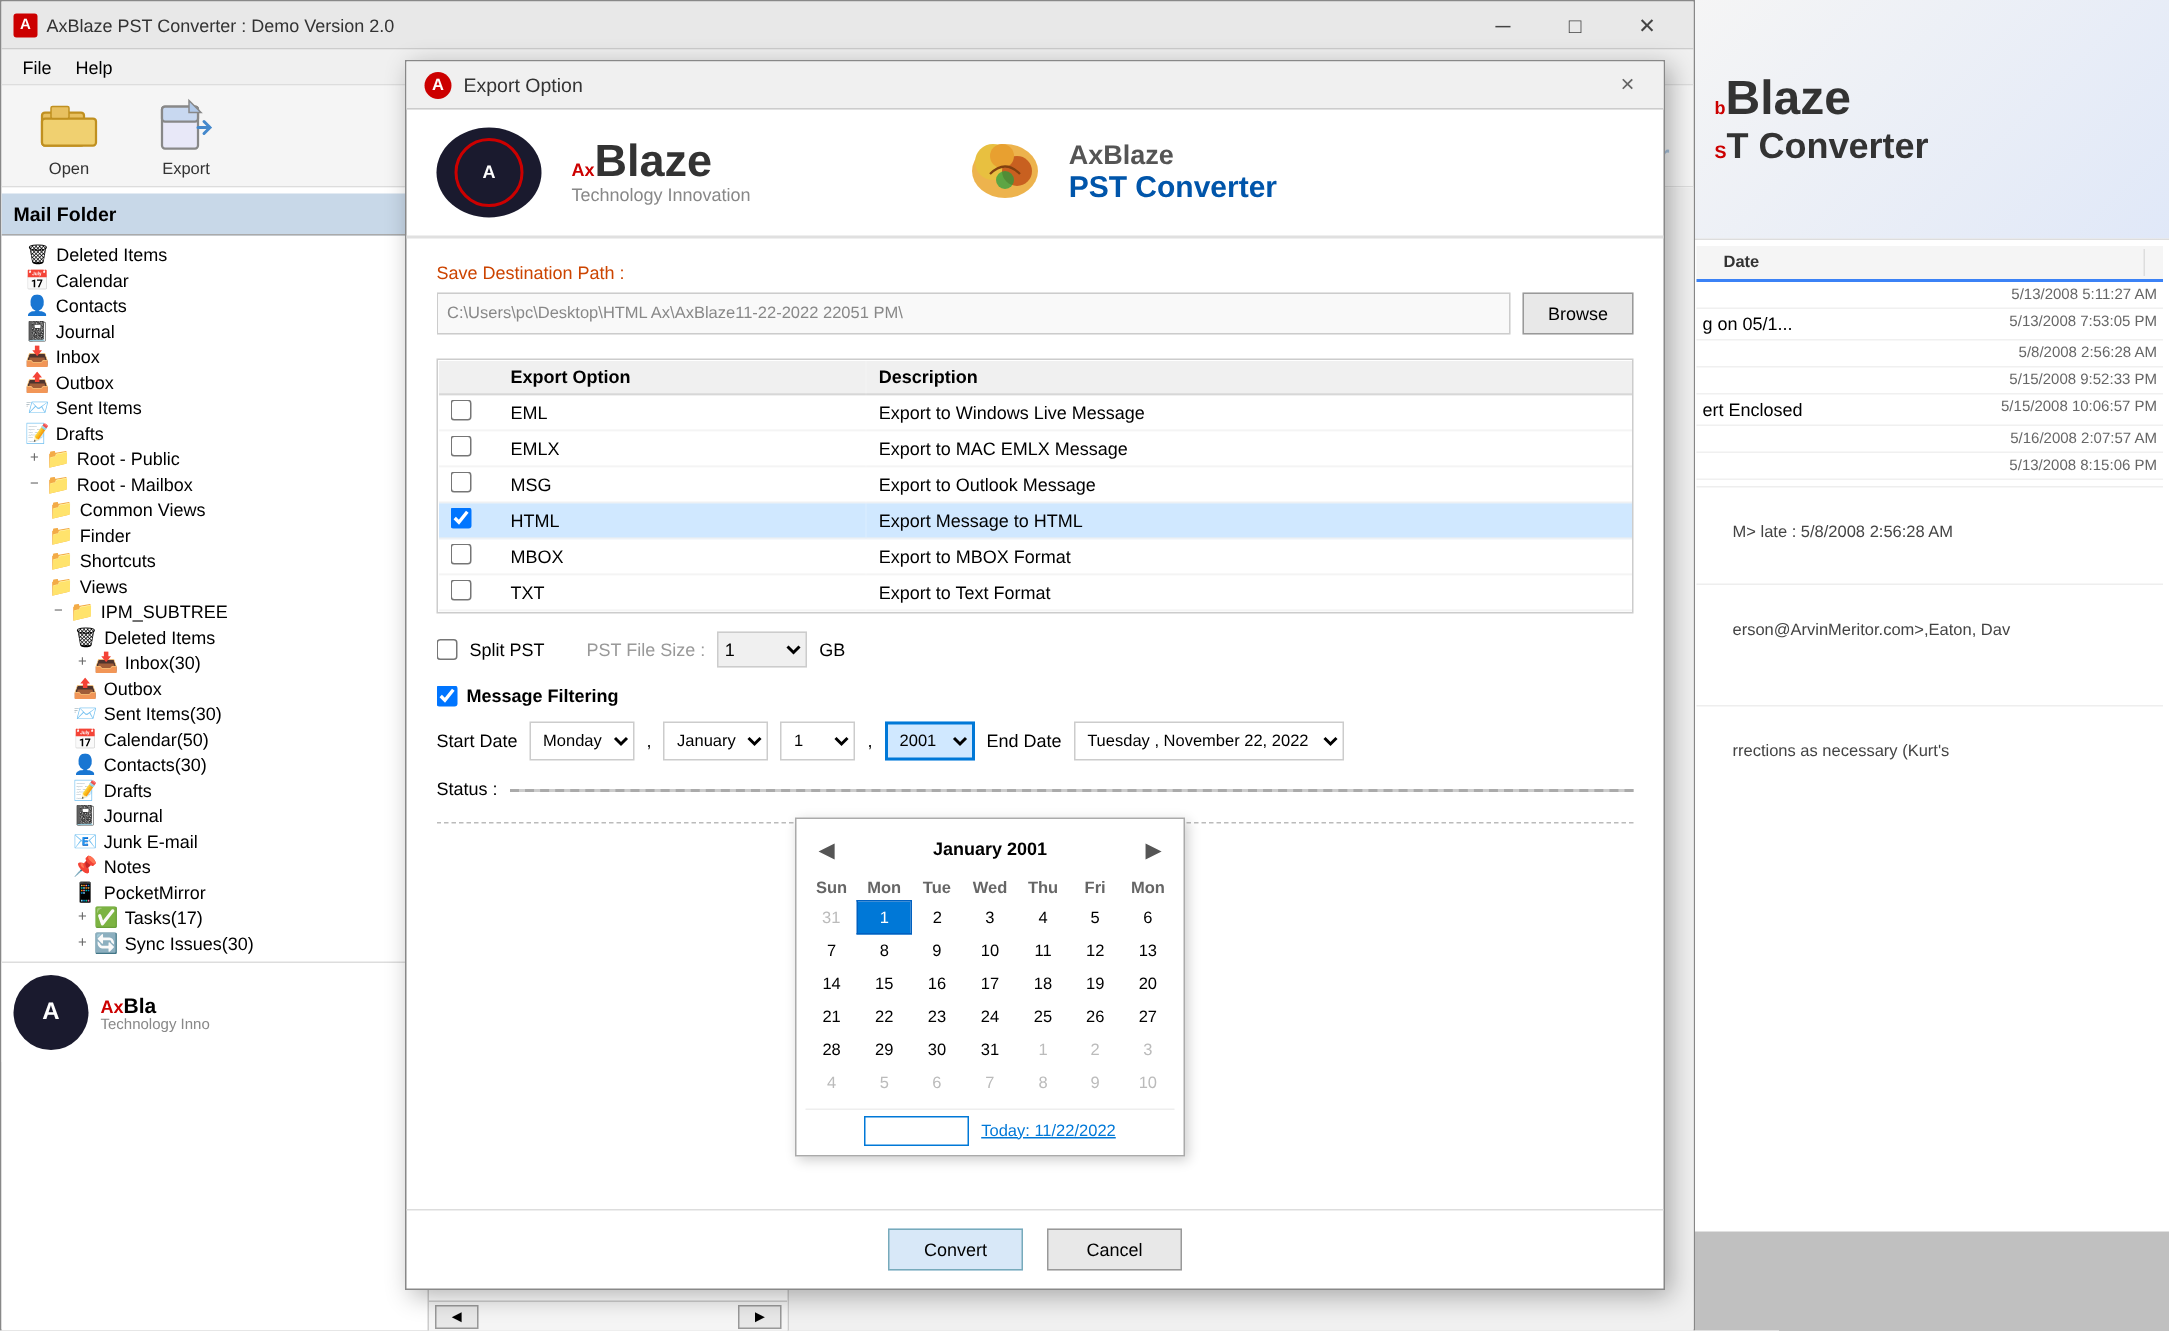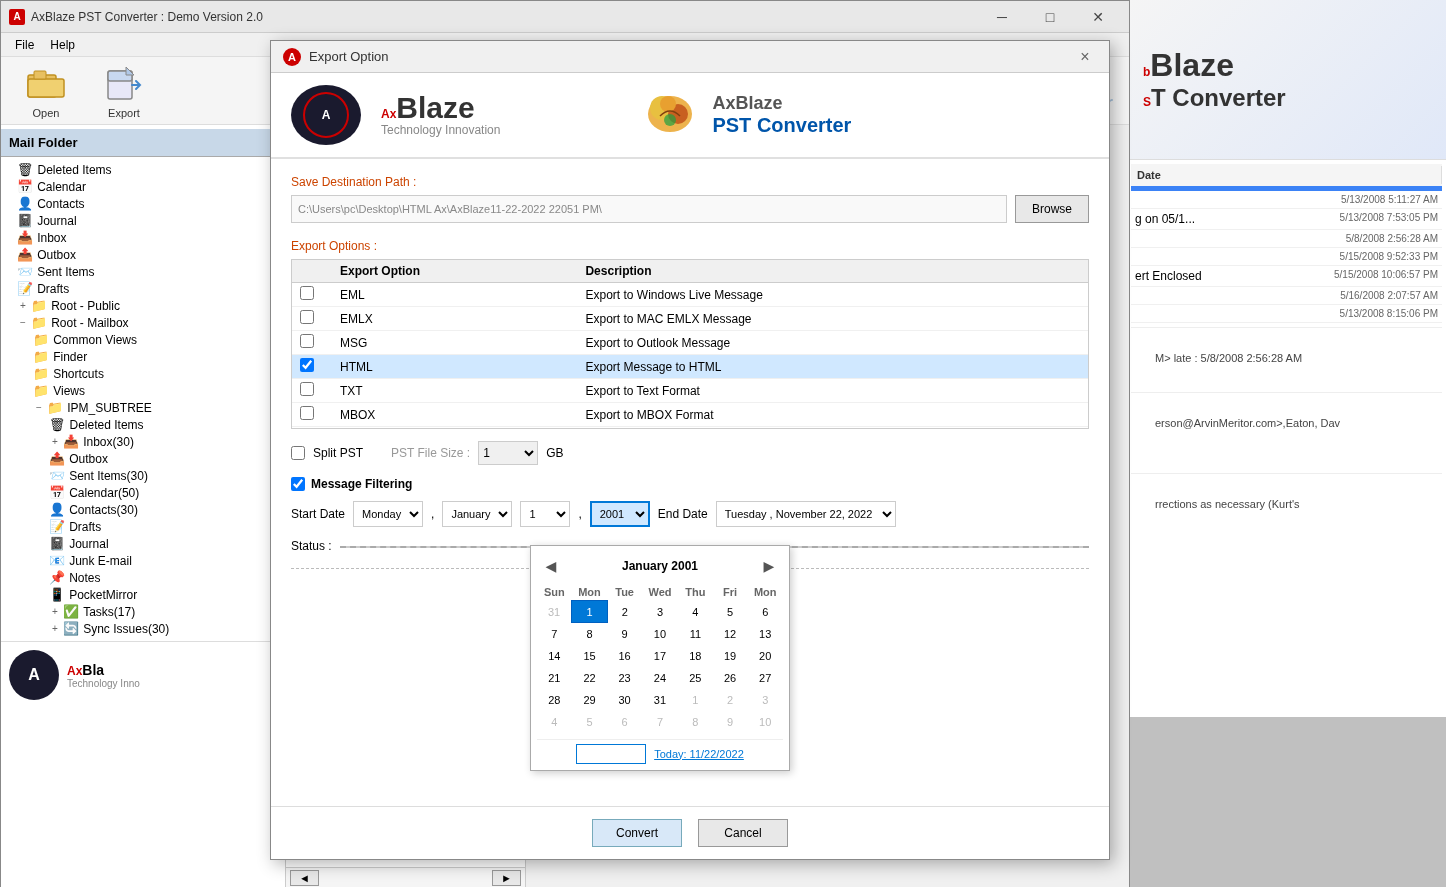--- a/index.html
+++ b/index.html
@@ -66,21 +66,21 @@
     .file-indent-1 { padding-left: 12px; }
     .check-box { width: 14px; height: 14px; margin-right: 4px; border: 1px solid #888; background: white; display: inline-flex; align-items: center; justify-content: center; flex-shrink: 0; }
     .check-box.checked { background: #0078d7; color: white; font-size: 9px; }
     .file-nav-bar { display: flex; align-items: center; padding: 2px 4px; border-top: 1px solid #ccc; background: #f5f5f5; }
     .nav-btn { padding: 1px 8px; border: 1px solid #999; background: #e8e8e8; cursor: pointer; font-size: 11px; }
 
     
     .email-list-panel {
       flex: 1; background: white; overflow-x: hidden; display: flex; flex-direction: column;
     }
-    .email-list-header { display: flex; border-bottom: 5px solid #3b82f6; background: #f5f5f5; padding: 2px 0; }
+    .email-list-header { display: flex; border-bottom: 2px solid #3b82f6; background: #f5f5f5; padding: 2px 12px; }
     .email-col-header { padding: 3px 6px; border-right: 1px solid #ddd; font-weight: bold; font-size: 11px; color: #333; }
 
     
     .dialog-overlay {
       position: absolute; top: 40px; left: 270px; width: 840px; height: 820px;
       background: white; border: 1px solid #888; box-shadow: 4px 4px 16px rgba(0,0,0,0.3);
       z-index: 100; display: flex; flex-direction: column;
     }
     .dialog-title-bar {
       background: #f0f0f0; height: 32px; display: flex; align-items: center;
@@ -159,21 +159,21 @@
     .dialog-btn { height: 28px; min-width: 90px; padding: 0 16px; border: 1px solid #999; background: #e8e8e8; cursor: pointer; font-size: 12px; }
     .dialog-btn.primary { background: #d8e8f8; border-color: #7ab; }
 
     
     ::-webkit-scrollbar { width: 14px; }
     ::-webkit-scrollbar-track { background: #f0f0f0; }
     ::-webkit-scrollbar-thumb { background: #c0c0c0; border: 1px solid #aaa; }
 
     
     .bg-window {
-      position: absolute; top: 0; right: 0; width: 320px; height: 717px;
+      position: absolute; top: 0; right: 0; width: 320px; height: 821px;
       background: white; border-left: 1px solid #ccc;
     }
     .bg-brand-header {
       height: 160px; background: linear-gradient(135deg, #f5f5f5, #e0e8f8);
       display: flex; align-items: center; padding: 16px; border-bottom: 1px solid #ddd;
     }
     .bg-brand-name { font-size: 32px; font-weight: bold; color: #333; }
     .bg-email-list { padding: 4px; }
     .bg-email-item { padding: 3px 4px; border-bottom: 1px solid #f0f0f0; font-size: 11px; display: flex; justify-content: space-between; }
     .bg-email-date { color: #666; font-size: 10px; white-space: nowrap; }
@@ -616,21 +616,20 @@
   </div>
 
   <div class="dialog-content">
 
     <div class="section-label">Save Destination Path :</div>
     <div class="path-row">
       <input class="path-input" type="text" readonly="" value="C:\Users\pc\Desktop\HTML Ax\AxBlaze11-22-2022 22051 PM\" style="">
       <button class="browse-btn">Browse</button>
     </div>
 
-    <div class="export-options-label">Export Options :</div>
     <div class="export-table-container">
       <table class="export-table">
         <thead>
           <tr>
             <th style="width:40px"></th>
             <th>Export Option</th>
             <th>Description</th>
             <th style="width:16px"></th>
           </tr>
         </thead>
@@ -654,28 +653,28 @@
             <td></td>
           </tr>
           <tr class="selected">
             <td><input type="checkbox" class="export-check" checked="" style=""></td>
             <td>HTML</td>
             <td>Export Message to HTML</td>
             <td></td>
           </tr>
           <tr>
             <td><input type="checkbox" class="export-check" style=""></td>
-            <td>TXT</td>
-            <td>Export to Text Format</td>
+            <td>MBOX</td>
+            <td>Export to MBOX Format</td>
             <td></td>
           </tr>
           <tr>
             <td><input type="checkbox" class="export-check" style=""></td>
-            <td>MBOX</td>
-            <td>Export to MBOX Format</td>
+            <td>TXT</td>
+            <td>Export to Text Format</td>
             <td></td>
           </tr>
           <tr>
             <td></td>
             <td>RTF</td>
             <td>Export to Rich Text Format</td>
             <td></td>
           </tr>
         </tbody>
       </table>

